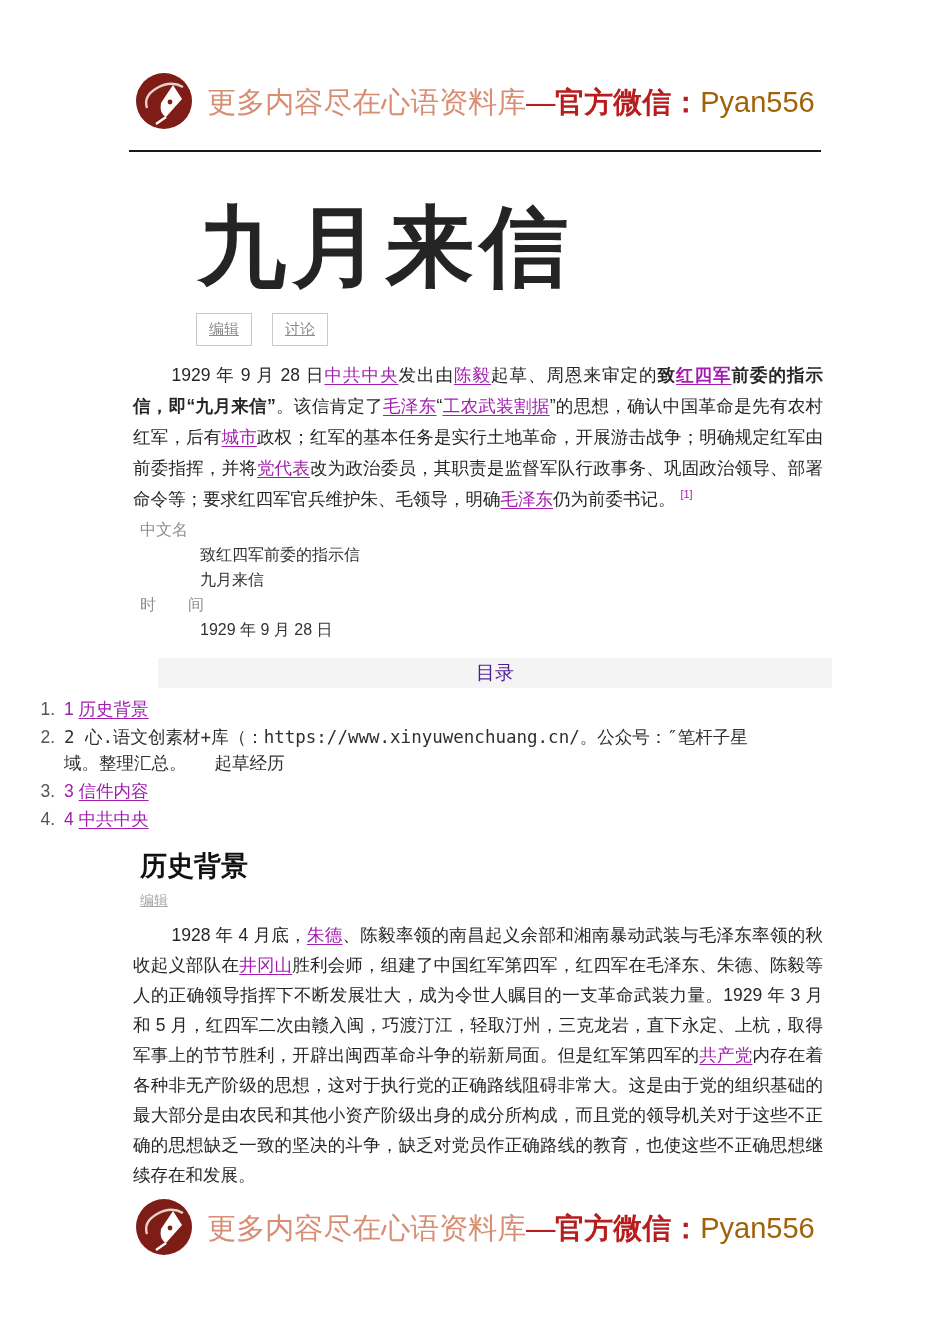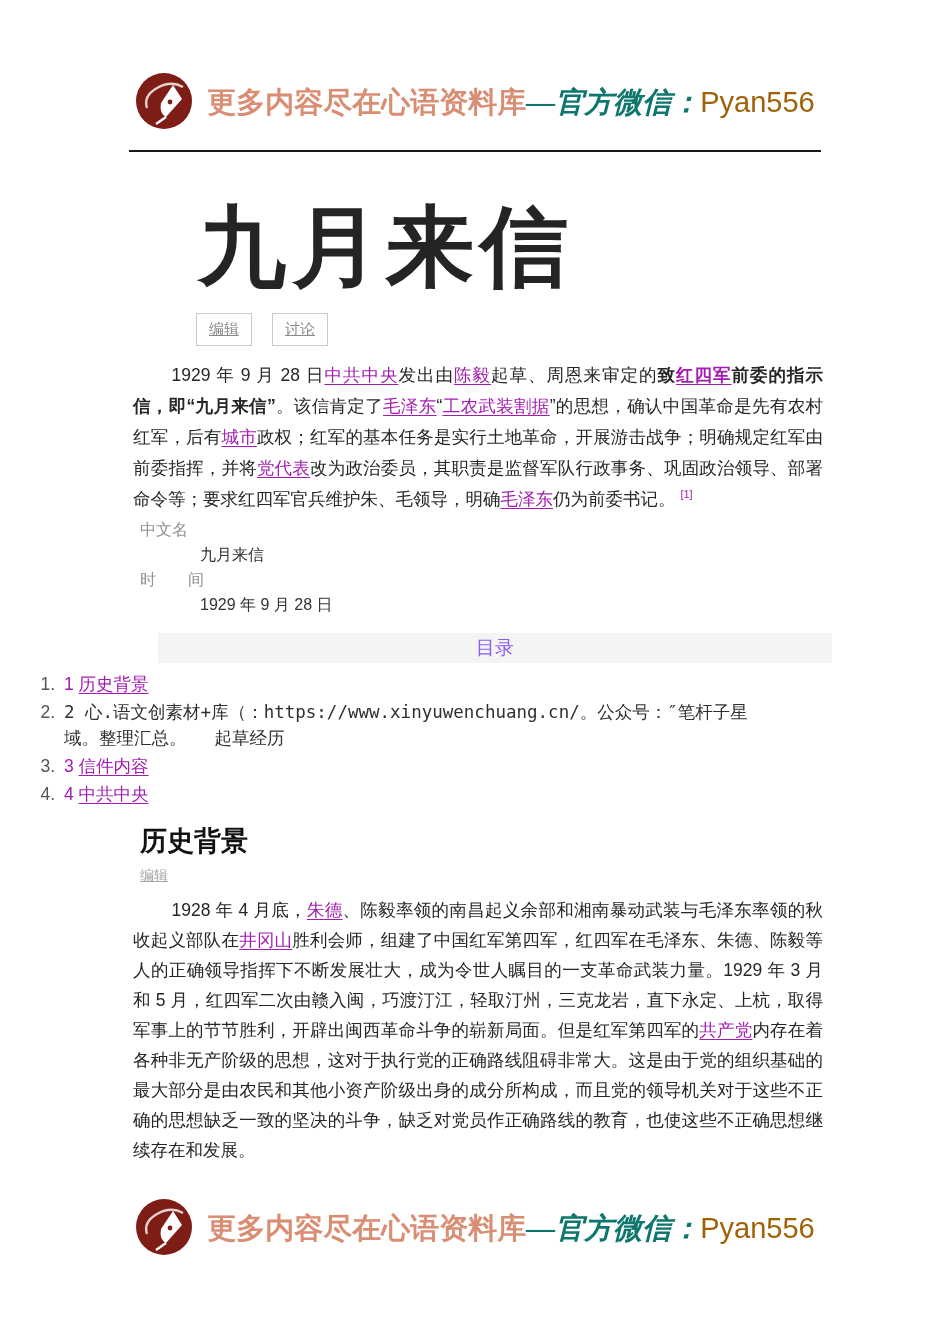--- a/index.html
+++ b/index.html
@@ -4,22 +4,22 @@
 <style>
   html,body{margin:0;padding:0;background:#ffffff;}
   .page{position:relative;width:950px;height:1344px;background:#fff;overflow:hidden;
         font-family:"Liberation Sans","DejaVu Sans",sans-serif;color:#2b2b2b;}
 
   
   .brandbar{display:flex;align-items:center;justify-content:center;gap:14px;}
   .header-bar{padding-top:72px;}
   .footer-bar{position:absolute;top:1198px;left:0;right:0;}
   .brand-text{font-size:29px;white-space:nowrap;}
-  .brand-main{color:#d98e74;font-family:"Liberation Serif","DejaVu Serif",serif;font-weight:700;}
-  .brand-dash{color:#0f766e;font-family:"Liberation Serif","DejaVu Serif",serif;font-weight:700;font-style:italic;}
+  .brand-main{color:#d98e74;font-family:"Liberation Serif","DejaVu Serif",serif;font-weight:400;}
+  .brand-dash{color:#b91c1c;font-family:"Liberation Serif","DejaVu Serif",serif;font-weight:700;}
   .brand-id{color:#a16207;}
 
   .hr-line{border:none;border-top:2px solid #191919;width:692px;margin:16px 0 0 129px;}
 
   .article-title{margin:48px 0 0 198px;font-size:88px;line-height:1.1;letter-spacing:6px;
      font-family:"Liberation Serif","DejaVu Serif",serif;font-weight:600;color:#242424;}
 
   .btn-row{margin:16px 0 0 196px;display:flex;gap:20px;}
   .mini-btn{border:1px solid #c9c9c9;background:#fff;padding:6px 12px;font-size:15px;
      color:#8a8a8a;cursor:pointer;font-family:inherit;}
@@ -37,21 +37,21 @@
   sup.lnk{text-decoration:none;}
   .mono{font-family:"DejaVu Sans Mono","Liberation Mono",monospace;}
 
   .infobox{margin:2px 0 0 140px;font-size:16px;}
   .info-label{color:#8f8f8f;line-height:25px;}
   .info-value{margin-left:60px;line-height:25px;color:#333;}
 
   .toc{margin-top:16px;}
   .toc-bar{margin-left:158px;width:674px;background:#f4f4f4;height:30px;display:flex;
      align-items:center;justify-content:center;font-family:"Liberation Serif","DejaVu Serif",serif;
-     font-size:19px;color:#8b5cf6;}
+     font-size:19px;color:#4c1d95;}
   .toc-list{margin:8px 0 0 0;padding-left:60px;font-size:17.5px;line-height:26px;color:#2f2f2f;max-width:700px;}
   .toc-list li{margin-bottom:2px;padding-left:4px;}
   .toc-list li::marker{color:#555;}
 
   .section-title{margin:16px 0 0 140px;font-size:27px;font-weight:700;color:#111;}
   .section-edit{display:inline-block;margin:8px 0 0 140px;font-size:14px;color:#a6a6a6;
      text-decoration:underline;cursor:pointer;}
 
   .logo{flex:0 0 auto;}
 </style>
@@ -89,20 +89,21 @@
   <button class="mini-btn">
     <span class="bl">讨论</span>
   </button>
 </div>
 
   <p class="lead-para"><span>1929 年 9 月 28 日</span><span class="lnk">中共中央</span><span>发出由</span><span class="lnk">陈毅</span><span>起草、周恩来审定的</span><span class="b">致</span><span class="lnk b">红四军</span><span class="b">前委的指示信，即“九月来信”</span><span>。该信肯定了</span><span class="lnk">毛泽东</span><span>“</span><span class="lnk">工农武装割据</span><span>”的思想，确认中国革命是先有农村红军，后有</span><span class="lnk">城市</span><span>政权；红军的基本任务是实行土地革命，开展游击战争；明确规定红军由前委指挥，并将</span><span class="lnk">党代表</span><span>改为政治委员，其职责是监督军队行政事务、巩固政治领导、部署命令等；要求红四军官兵维护朱、毛领导，明确</span><span class="lnk">毛泽东</span><span>仍为前委书记。 </span><sup class="lnk sup">[1]</sup></p>
 
   <div class="infobox">
   <div class="info-row">
     <div class="info-label">中文名</div>
+    <div class="info-value"><span>致红四军前委的指示信</span></div>
   </div>
 
   <div class="info-row">
     <div class="info-value"><span>九月来信</span></div>
   </div>
 
   <div class="info-row">
     <div class="info-label">时　　间</div>
     <div class="info-value"><span>1929 年 9 月 28 日</span></div>
   </div>

